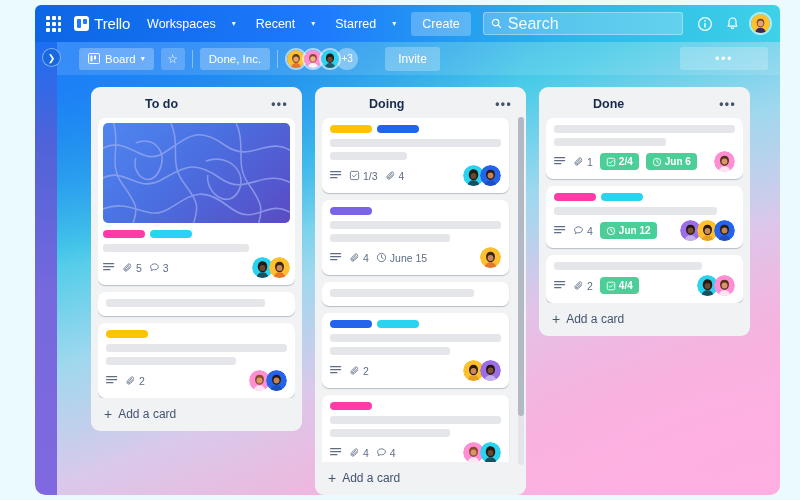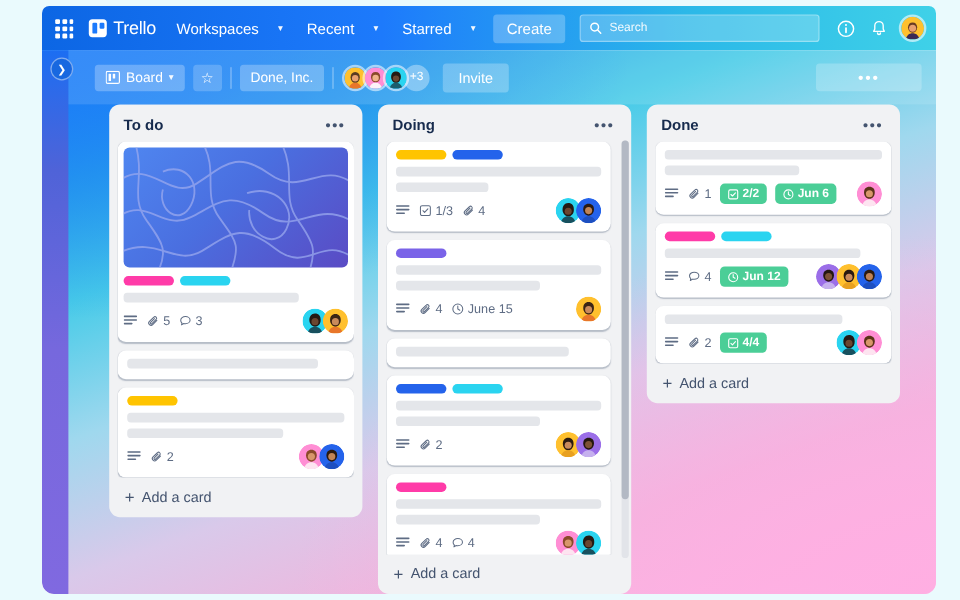--- a/index.html
+++ b/index.html
@@ -55,21 +55,21 @@
     background: rgba(255,255,255,.25); color: #fff; font-size: 12.5px;
     padding: 5px 11px; border-radius: 3px; cursor: pointer; margin-left: 2px;
   }
   .search {
     margin-left: 6px;
     flex: 0 0 200px; height: 23px; background: rgba(255,255,255,.22);
     border: 1px solid rgba(255,255,255,.35);
     border-radius: 3px; display: flex; align-items: center; gap: 6px; padding: 0 7px;
     cursor: text;
   }
-  .search .ph { color: rgba(255,255,255,.92); font-size: 10px; }
+  .search .ph { color: rgba(255,255,255,.92); font-size: 16px; }
   .spacer { flex: 1; }
   .icon-btn {
     width: 22px; height: 22px; display: flex; align-items: center; justify-content: center;
     cursor: pointer; border-radius: 50%;
   }
   .avatar {
     border-radius: 50%; overflow: hidden; position: relative; flex: none;
     display: block;
   }
 
@@ -98,21 +98,21 @@
   .sidebar-toggle {
     position: absolute; left: 7px; top: 6px;
     width: 19px; height: 19px; border-radius: 50%;
     background: #1868e0; border: 1.5px solid rgba(255,255,255,.45);
     color: #fff; font-size: 9px;
     display: flex; align-items: center; justify-content: center; cursor: pointer; z-index: 4;
   }
 
   
   .board-header {
-    position: absolute; left: 22px; right: 0; top: 0; height: 45px;
+    position: absolute; left: 22px; right: 0; top: 0; height: 33px;
     display: flex; align-items: center; gap: 7px; padding: 0 12px 0 22px;
     background: rgba(255,255,255,.12);
   }
   .bh-chip {
     background: rgba(255,255,255,.26); color: #fff; font-size: 11.5px;
     padding: 5px 9px; border-radius: 3px; display: flex; align-items: center; gap: 5px; cursor: pointer;
   }
   .board-title { color: #fff; font-size: 16px; font-weight: bold; padding: 0 2px; cursor: pointer; }
   .star-btn {
     width: 24px; height: 22px; border-radius: 3px; background: rgba(255,255,255,.2);
@@ -122,21 +122,21 @@
   .members { display: flex; align-items: center; }
   .members .avatar { width: 22px; height: 22px; border: 2px solid rgba(255,255,255,.55); margin-left: -5px; }
   .members .avatar:first-child { margin-left: 0; }
   .more-count {
     width: 22px; height: 22px; border-radius: 50%; margin-left: -5px;
     background: rgba(255,255,255,.35); color: #fff; font-size: 10px;
     display: flex; align-items: center; justify-content: center; cursor: pointer;
   }
   .invite-btn {
     background: rgba(255,255,255,.25); color: #fff; font-size: 12px;
-    padding: 5px 13px; border-radius: 3px; cursor: pointer; margin-left: 4px;
+    padding: 5px 13px; border-radius: 3px; cursor: pointer; margin-left: 20px;
   }
   .board-menu-btn {
     background: rgba(255,255,255,.22); border-radius: 3px; width: 88px; height: 23px;
     display: flex; align-items: center; justify-content: center; cursor: pointer;
     color: #fff; letter-spacing: 1.5px; font-size: 13px; line-height: 8px;
   }
 
   
   .lists {
     position: absolute; left: 56px; right: 0; top: 38px; bottom: 0;
@@ -147,20 +147,21 @@
     background: #f1f2f4; border-radius: 9px;
     padding: 7px 7px 0 7px;
     position: relative;
     max-height: 100%;
     display: flex; flex-direction: column;
   }
   .list-title {
     font-size: 12.5px; font-weight: bold; color: #172b4d;
     padding: 3px 4px 7px 5px; display: flex; align-items: center; justify-content: space-between;
     flex: none;
+    margin-left: 42px;
   }
   .list-menu { color: #44546f; letter-spacing: 1.4px; font-size: 12px; line-height: 6px; cursor: pointer; padding: 3px; }
   .cards { display: flex; flex-direction: column; gap: 7px; overflow: hidden; }
   .card {
     background: #fff; border-radius: 7px; padding: 7px 8px;
     box-shadow: 0 1px 1px rgba(9,30,66,.25);
     cursor: pointer;
   }
   .card.cover { padding: 5px 5px 7px 5px; }
   .cover-img {
@@ -673,21 +674,21 @@
                 <svg width="11" height="11" viewBox="0 0 24 24">
                     <path d="M19 11l-7.5 7.5a4.2 4.2 0 0 1-6-6L13.5 5a2.9 2.9 0 0 1 4.2 4.2l-7.6 7.6a1.6 1.6 0 0 1-2.3-2.3l6.8-6.8" fill="none" stroke="#5e6c84" stroke-width="1.9" stroke-linecap="round"></path>
                   </svg>
                 <span>1</span>
               </span>
               <span class="badge">
                 <svg width="10" height="10" viewBox="0 0 24 24">
                     <rect x="3" y="3" width="18" height="18" rx="3" fill="none" stroke="#fff" stroke-width="2.2"></rect>
                     <path d="M7.5 12.2l3 3 6-6.4" fill="none" stroke="#fff" stroke-width="2.2" stroke-linecap="round" stroke-linejoin="round"></path>
                   </svg>
-                <span>2/2</span>
+                <span>2/4</span>
               </span>
               <span class="badge">
                 <svg width="10" height="10" viewBox="0 0 24 24">
                     <circle cx="12" cy="12" r="9" fill="none" stroke="#fff" stroke-width="2.2"></circle>
                     <path d="M12 6.8V12l3.6 2.2" fill="none" stroke="#fff" stroke-width="2.2" stroke-linecap="round"></path>
                   </svg>
                 <span>Jun 6</span>
               </span>
               <span class="card-avatars">
                 <span class="avatar">

